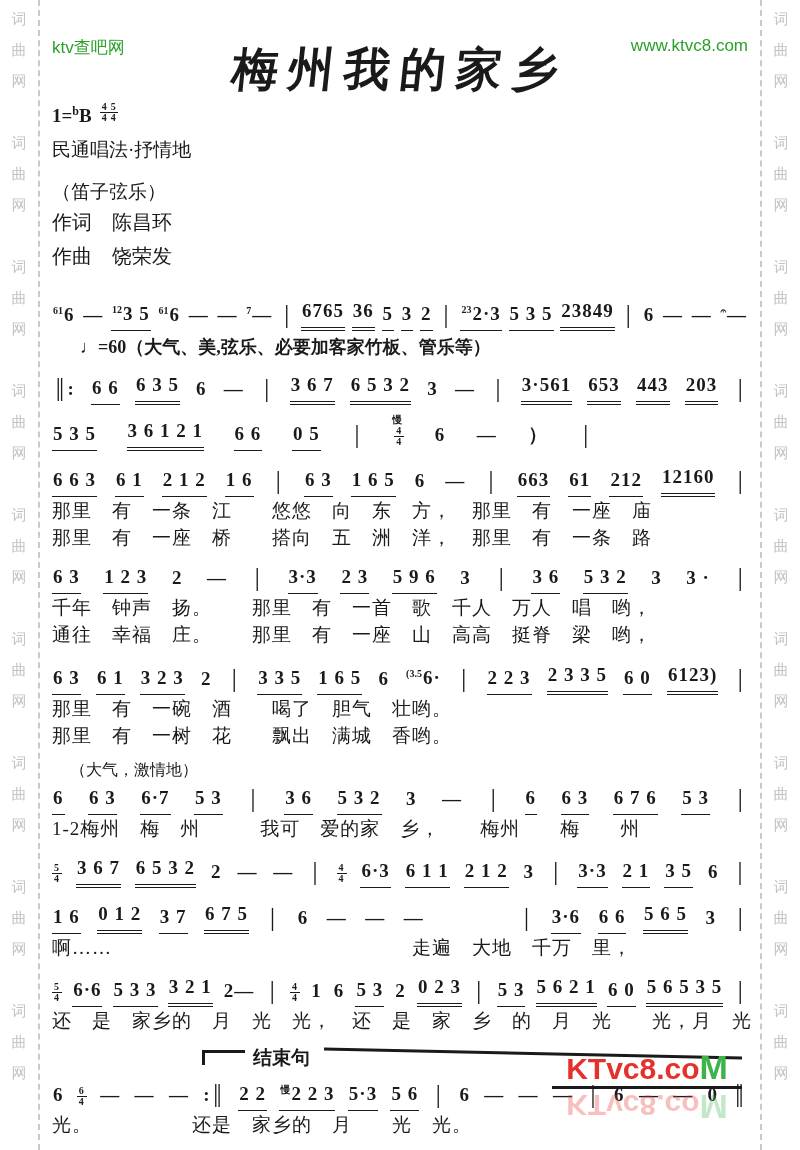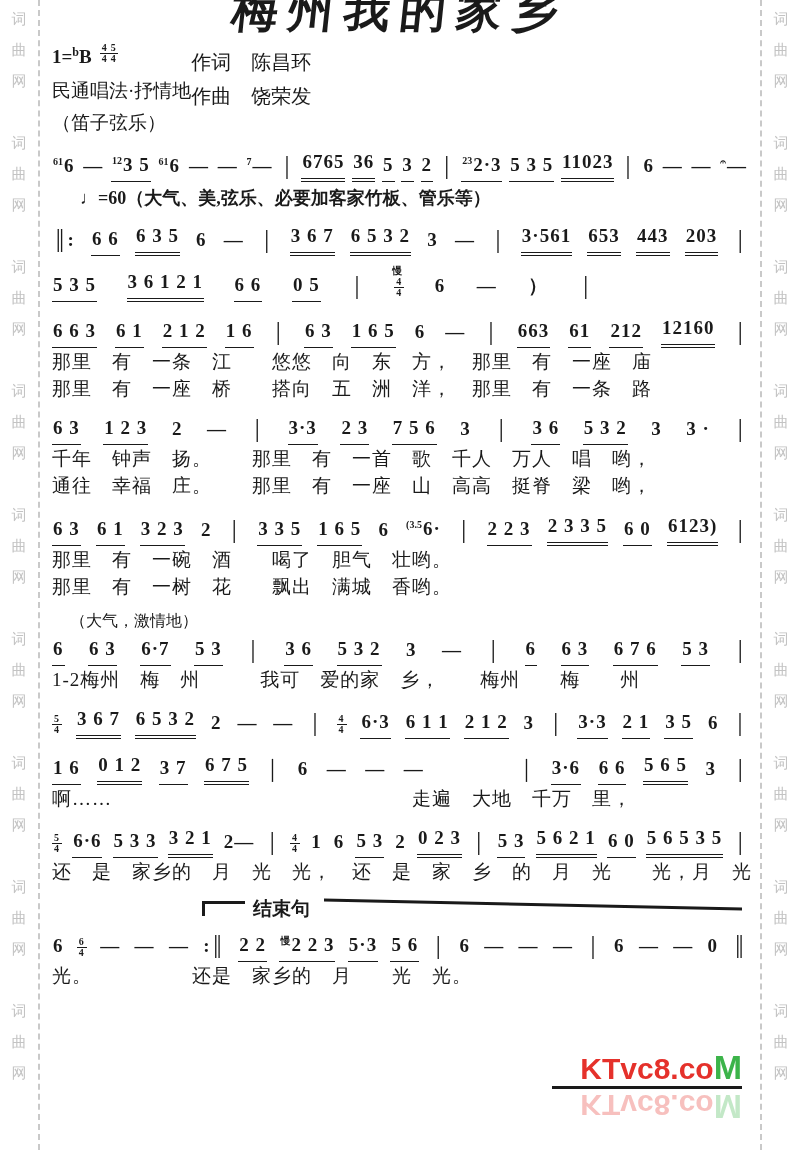--- a/index.html
+++ b/index.html
@@ -25,30 +25,30 @@
 
   
   .content{position:absolute;left:52px;top:0;width:696px;}
 
   .site-row{display:flex;justify-content:space-between;margin-top:36px;align-items:flex-start;}
   .site-link{color:#2ca02c;font-family:"Liberation Sans","DejaVu Sans",sans-serif;font-size:17px;}
   .title{
     text-align:center;font-size:46px;font-weight:900;letter-spacing:10px;
     transform:skewX(-6deg);margin-top:-14px;line-height:1.1;
   }
-  .meta-row{display:flex;justify-content:flex-start;margin-top:8px;}
+  .meta-row{display:flex;justify-content:flex-end;margin-top:8px;flex-direction:column;}
   .key-block{font-size:19px;}
   .keysig{display:flex;align-items:center;gap:8px;font-weight:bold;}
   .keysig sup{font-size:12px;}
   .credits{font-size:20px;text-align:left;line-height:34px;margin-right:10px;}
   .style-line{font-size:19px;margin-top:10px;}
-  .instr-line{font-size:19px;margin-top:6px;}
+  .instr-line{font-size:19px;margin-top:16px;}
 
   
-  .score{margin-top:10px;}
+  .score{margin-top:22px;}
   .system{margin-bottom:11px;}
   .note-line{
     display:flex;justify-content:space-between;align-items:flex-end;
     font-size:19px;font-weight:bold;white-space:nowrap;
     letter-spacing:1px;line-height:30px;
   }
   .tok{display:inline-block;padding:0 1px 1px 1px;}
   .tok.u1{border-bottom:1.5px solid #1a1a1a;}
   .tok.u2{border-bottom:4px double #1a1a1a;}
   .tok.bar{font-weight:normal;padding:0;}
@@ -61,21 +61,21 @@
   .lyric-line{font-size:19px;line-height:27px;letter-spacing:1px;white-space:nowrap;}
   .pre-mark{font-size:16px;margin:2px 0 2px 18px;}
   .tempo-line{font-size:18px;margin:4px 0 2px 28px;font-weight:bold;}
 
   .end-bracket{display:flex;align-items:center;margin:10px 0 4px 150px;font-size:19px;font-weight:bold;}
   .end-bracket .corner{width:40px;height:12px;border-top:3px solid #1a1a1a;border-left:3px solid #1a1a1a;margin-right:8px;}
   .end-bracket .tail{flex:1;height:3px;background:#1a1a1a;margin-left:14px;margin-right:6px;position:relative;top:-4px;
     transform:skewY(1.2deg);}
 
   
-  .logo-wrap{position:absolute;right:58px;bottom:28px;text-align:right;width:190px;}
+  .logo-wrap{position:absolute;right:58px;bottom:28px;text-align:center;width:190px;}
   .logo-text{
     font-family:"Liberation Sans","DejaVu Sans",sans-serif;
     font-weight:900;font-size:30px;letter-spacing:0;line-height:30px;
   }
   .logo-red{color:#e5312b;}
   .logo-green{color:#3cb44a;font-size:34px;}
   .logo-rule{height:3px;background:#1a1a1a;margin:2px 0 1px 0;}
   .logo-reflect{transform:scaleY(-1);opacity:0.30;filter:blur(0.4px);}
 </style>
 </head>
@@ -153,20 +153,24 @@
 
 词
 曲
 网
 
 </div>
 <div class="side-dash right"></div>
 
 <div class="content">
 
+  <div class="site-row">
+    <span class="site-link">ktv查吧网</span>
+    <span class="site-link">www.ktvc8.com</span>
+  </div>
 
   <div class="title">梅州我的家乡</div>
 
   <div class="meta-row">
     <div class="key-block">
       <div class="keysig">
         <span><span>1=</span><sup>b</sup><span>B</span></span>
         <span id="header-ts"><span class="ts">
               <span class="num">4</span>
               <span class="den">4</span>
@@ -196,21 +200,21 @@
           <span class="tok"><span class="grace">7</span>—</span>
           <span class="tok bar">│</span>
           <span class="tok u2">6765</span>
           <span class="tok u2">36</span>
           <span class="tok u1">5</span>
           <span class="tok u1">3</span>
           <span class="tok u1">2</span>
           <span class="tok bar">│</span>
           <span class="tok u1"><span class="grace">23</span>2·3</span>
           <span class="tok u1">5 3 5</span>
-          <span class="tok u2">11023</span>
+          <span class="tok u2">23849</span>
           <span class="tok bar">│</span>
           <span class="tok">6</span>
           <span class="tok">—</span>
           <span class="tok">—</span>
           <span class="tok"><span class="grace">𝄐</span>—</span>
         </div>
         <div class="tempo-line">♩=60（大气、美,弦乐、必要加客家竹板、管乐等）</div>
       </div>
       <div class="system">
         <div class="note-line">
@@ -276,21 +280,21 @@
       </div>
       <div class="system">
         <div class="note-line">
           <span class="tok u1">6 3</span>
           <span class="tok u1">1 2 3</span>
           <span class="tok">2</span>
           <span class="tok">—</span>
           <span class="tok bar">│</span>
           <span class="tok u1">3·3</span>
           <span class="tok u1">2 3</span>
-          <span class="tok u1">7 5 6</span>
+          <span class="tok u1">5 9 6</span>
           <span class="tok">3</span>
           <span class="tok bar">│</span>
           <span class="tok u1">3 6</span>
           <span class="tok u1">5 3 2</span>
           <span class="tok">3</span>
           <span class="tok">3 ·</span>
           <span class="tok bar">│</span>
         </div>
         <div class="lyric-line">千年　钟声　扬。　　那里　有　一首　歌　千人　万人　唱　哟，</div>
         <div class="lyric-line">通往　幸福　庄。　　那里　有　一座　山　高高　挺脊　梁　哟，</div>

